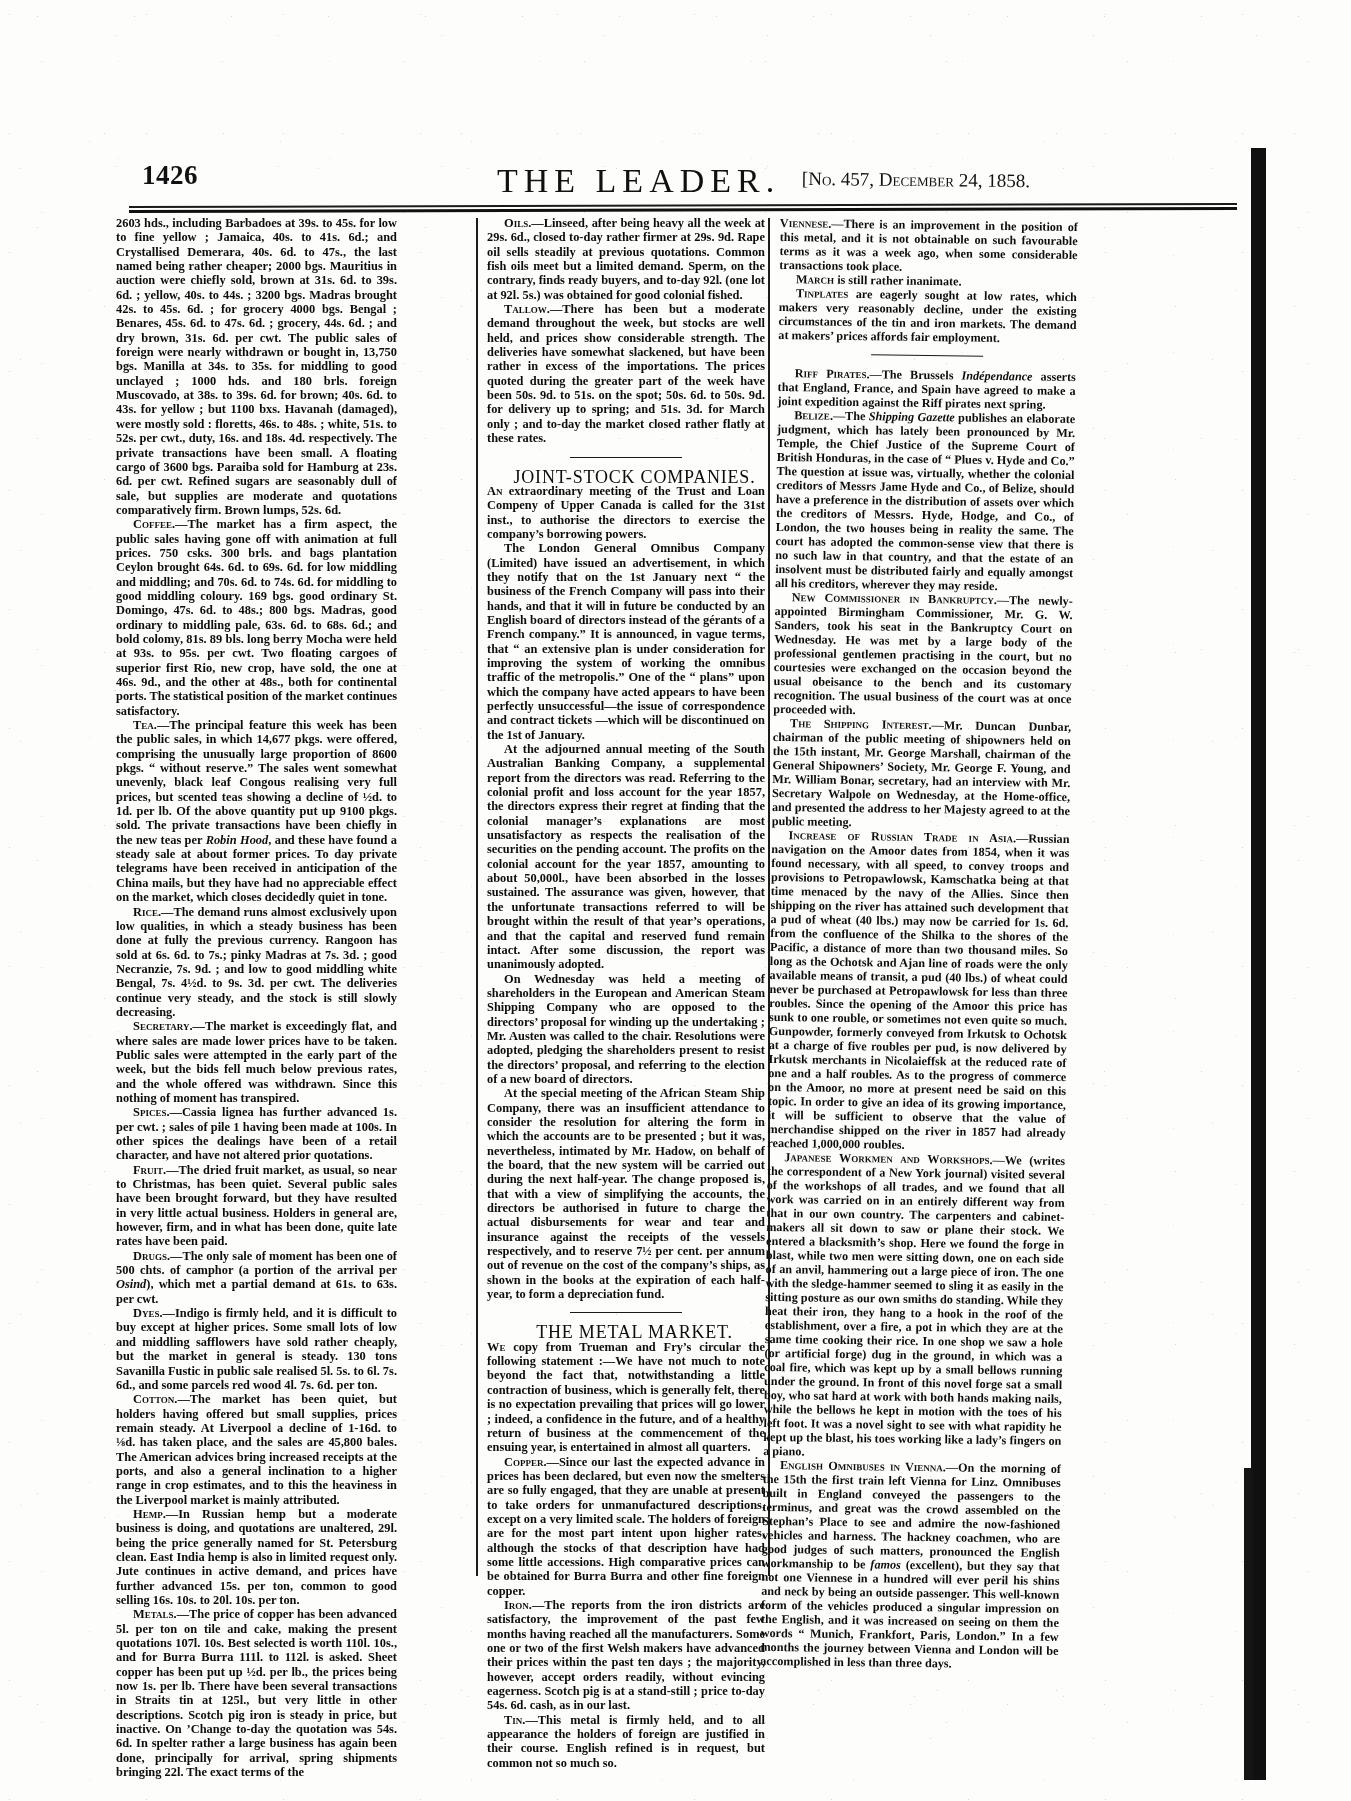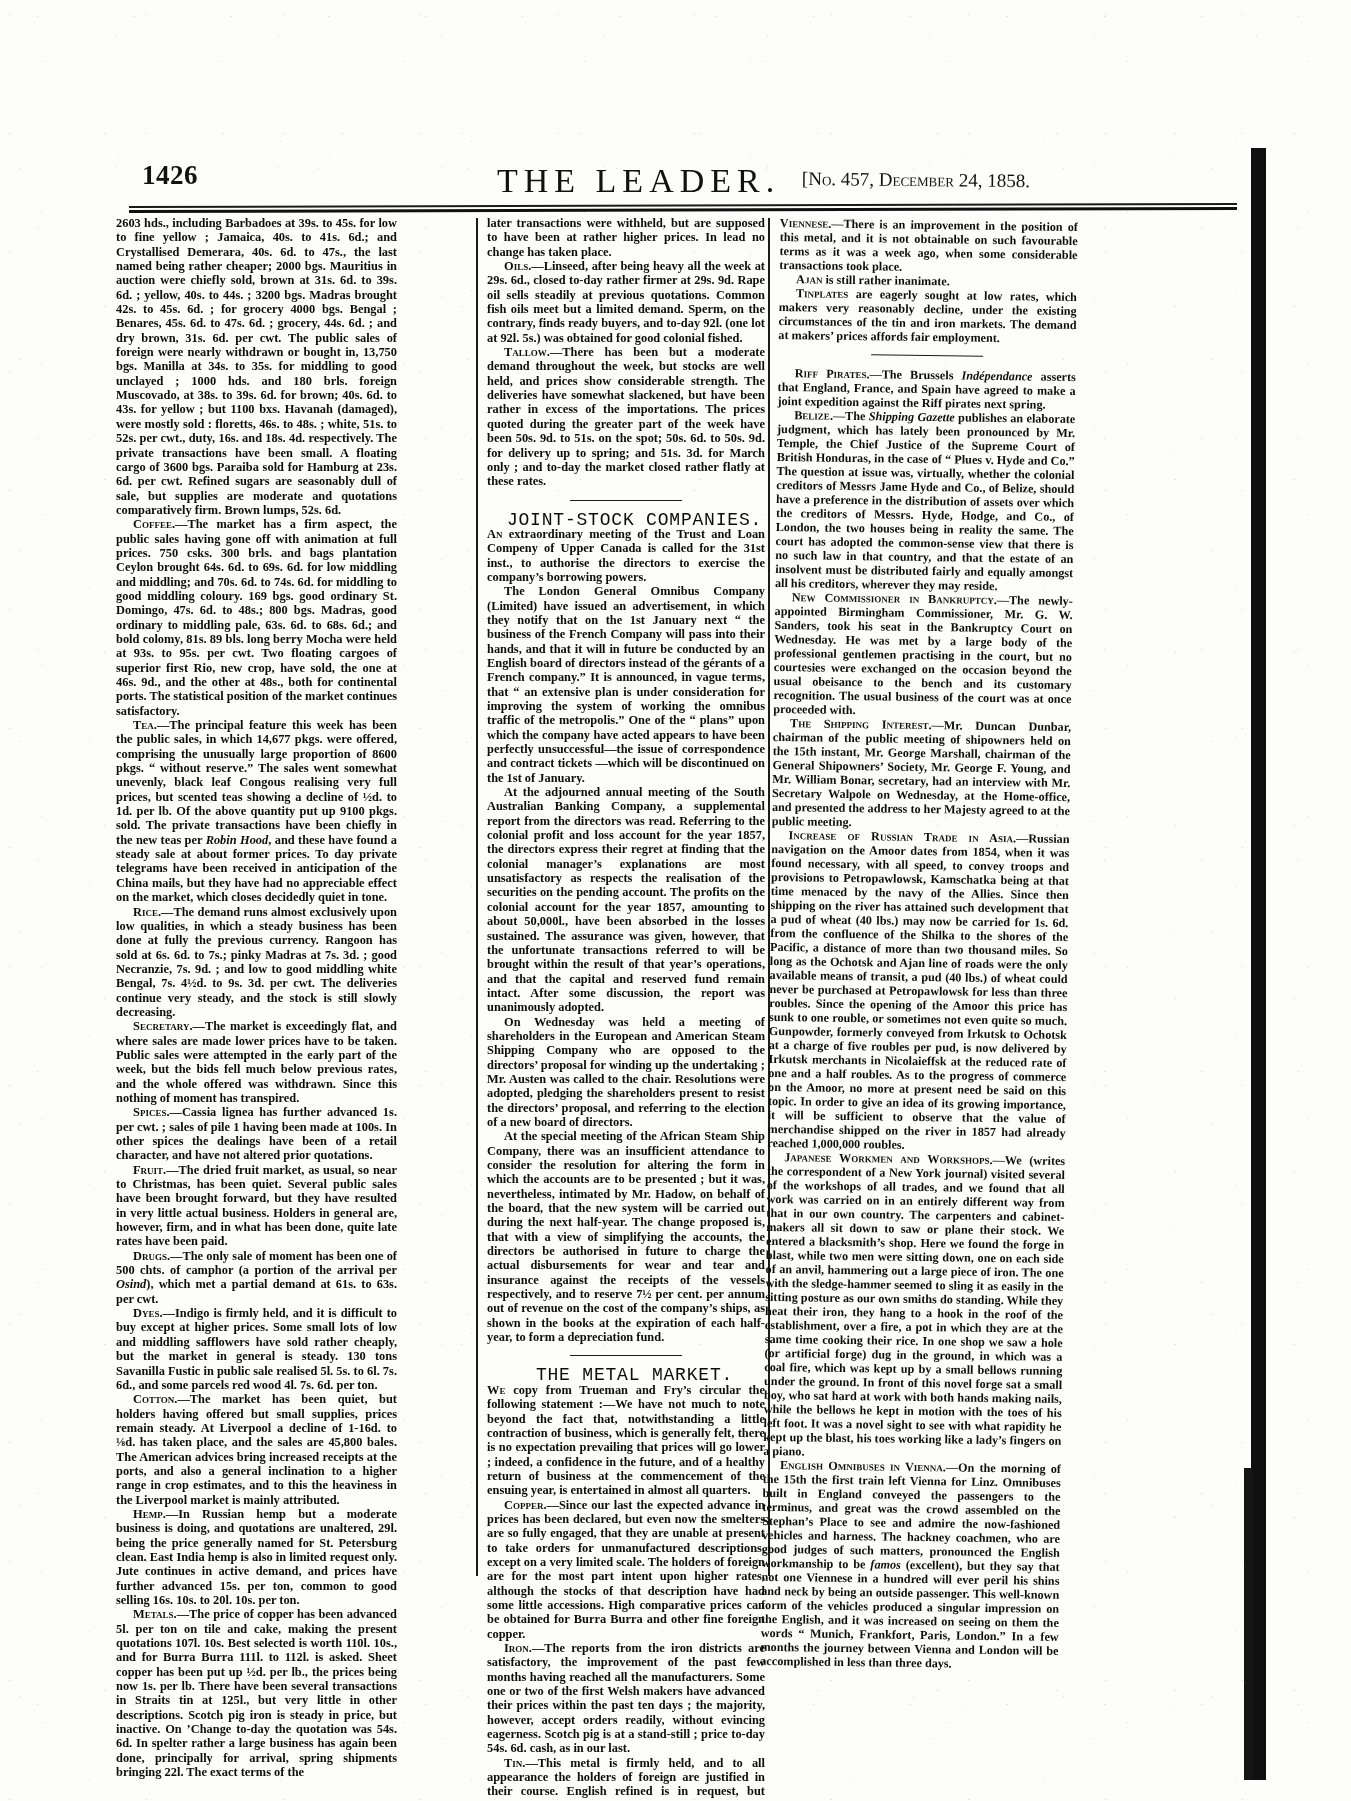--- a/index.html
+++ b/index.html
@@ -63,21 +63,21 @@
         transform-origin:left top;font-size:12.2px;line-height:14.0px;}
 
   .vrule{position:absolute;width:2px;background:#1c1c1c;}
   #vr1{left:476px;top:218px;height:1358px;}
   #vr2{left:768px;top:218px;height:1358px;}
 
   
   .sect-rule{height:1px;background:#1a1a1a;margin:11px auto 12px auto;width:112px;}
   .sect-head{text-align:center;font-size:18px;letter-spacing:.8px;
      font-weight:400;margin:0 0 4px 0;text-indent:0;
-     font-family:Liberation Mono, monospace;}
+     font-family:Liberation Serif, serif;}
   .smallcaps{font-variant:small-caps;font-weight:700;}
   .ital{font-style:italic;}
 </style>
 </head>
 <body>
 
 <div class="page">
 
   <div class="speckle"></div>
   <div class="scan-edge"></div>
@@ -102,21 +102,20 @@
     <p><span class="smallcaps">Spices</span>.—Cassia lignea has further advanced 1s. per cwt. ; sales of pile 1 having been made at 100s. In other spices the dealings have been of a retail character, and have not altered prior quotations.</p>
     <p><span class="smallcaps">Fruit</span>.—The dried fruit market, as usual, so near to Christmas, has been quiet. Several public sales have been brought forward, but they have resulted in very little actual business. Holders in general are, however, firm, and in what has been done, quite late rates have been paid.</p>
     <p><span class="smallcaps">Drugs</span>.—The only sale of moment has been one of 500 chts. of camphor (a portion of the arrival per <span class="ital">Osind</span>), which met a partial demand at 61s. to 63s. per cwt.</p>
     <p><span class="smallcaps">Dyes</span>.—Indigo is firmly held, and it is difficult to buy except at higher prices. Some small lots of low and middling safflowers have sold rather cheaply, but the market in general is steady. 130 tons Savanilla Fustic in public sale realised 5l. 5s. to 6l. 7s. 6d., and some parcels red wood 4l. 7s. 6d. per ton.</p>
     <p><span class="smallcaps">Cotton</span>.—The market has been quiet, but holders having offered but small supplies, prices remain steady. At Liverpool a decline of 1-16d. to ⅛d. has taken place, and the sales are 45,800 bales. The American advices bring increased receipts at the ports, and also a general inclination to a higher range in crop estimates, and to this the heaviness in the Liverpool market is mainly attributed.</p>
     <p><span class="smallcaps">Hemp</span>.—In Russian hemp but a moderate business is doing, and quotations are unaltered, 29l. being the price generally named for St. Petersburg clean. East India hemp is also in limited request only. Jute continues in active demand, and prices have further advanced 15s. per ton, common to good selling 16s. 10s. to 20l. 10s. per ton.</p>
     <p><span class="smallcaps">Metals</span>.—The price of copper has been advanced 5l. per ton on tile and cake, making the present quotations 107l. 10s. Best selected is worth 110l. 10s., and for Burra Burra 111l. to 112l. is asked. Sheet copper has been put up ½d. per lb., the prices being now 1s. per lb. There have been several transactions in Straits tin at 125l., but very little in other descriptions. Scotch pig iron is steady in price, but inactive. On ’Change to-day the quotation was 54s. 6d. In spelter rather a large business has again been done, principally for arrival, spring shipments bringing 22l. The exact terms of the</p>
   </div>
 
   <div class="col" id="col2">
-    <p class="noind">later transactions were withheld, but are supposed to have been at rather higher prices. In lead no change has taken place.</p>
     <p><span class="smallcaps">Oils</span>.—Linseed, after being heavy all the week at 29s. 6d., closed to-day rather firmer at 29s. 9d. Rape oil sells steadily at previous quotations. Common fish oils meet but a limited demand. Sperm, on the contrary, finds ready buyers, and to-day 92l. (one lot at 92l. 5s.) was obtained for good colonial fished.</p>
     <p><span class="smallcaps">Tallow</span>.—There has been but a moderate demand throughout the week, but stocks are well held, and prices show considerable strength. The deliveries have somewhat slackened, but have been rather in excess of the importations. The prices quoted during the greater part of the week have been 50s. 9d. to 51s. on the spot; 50s. 6d. to 50s. 9d. for delivery up to spring; and 51s. 3d. for March only ; and to-day the market closed rather flatly at these rates.</p>
 
     <div class="sect-rule"></div>
     <p class="sect-head">JOINT-STOCK COMPANIES.</p>
 
     <p class="noind"><span class="smallcaps">An</span> extraordinary meeting of the Trust and Loan Compeny of Upper Canada is called for the 31st inst., to authorise the directors to exercise the company’s borrowing powers.</p>
     <p>The London General Omnibus Company (Limited) have issued an advertisement, in which they notify that on the 1st January next “ the business of the French Company will pass into their hands, and that it will in future be conducted by an English board of directors instead of the gérants of a French company.” It is announced, in vague terms, that “ an extensive plan is under consideration for improving the system of working the omnibus traffic of the metropolis.” One of the “ plans” upon which the company have acted appears to have been perfectly unsuccessful—the issue of correspondence and contract tickets —which will be discontinued on the 1st of January.</p>
     <p>At the adjourned annual meeting of the South Australian Banking Company, a supplemental report from the directors was read. Referring to the colonial profit and loss account for the year 1857, the directors express their regret at finding that the colonial manager’s explanations are most unsatisfactory as respects the realisation of the securities on the pending account. The profits on the colonial account for the year 1857, amounting to about 50,000l., have been absorbed in the losses sustained. The assurance was given, however, that the unfortunate transactions referred to will be brought within the result of that year’s operations, and that the capital and reserved fund remain intact. After some discussion, the report was unanimously adopted.</p>
     <p>On Wednesday was held a meeting of shareholders in the European and American Steam Shipping Company who are opposed to the directors’ proposal for winding up the undertaking ; Mr. Austen was called to the chair. Resolutions were adopted, pledging the shareholders present to resist the directors’ proposal, and referring to the election of a new board of directors.</p>
@@ -126,21 +125,21 @@
     <p class="sect-head">THE METAL MARKET.</p>
 
     <p class="noind"><span class="smallcaps">We</span> copy from Trueman and Fry’s circular the following statement :—We have not much to note beyond the fact that, notwithstanding a little contraction of business, which is generally felt, there is no expectation prevailing that prices will go lower ; indeed, a confidence in the future, and of a healthy return of business at the commencement of the ensuing year, is entertained in almost all quarters.</p>
     <p><span class="smallcaps">Copper</span>.—Since our last the expected advance in prices has been declared, but even now the smelters are so fully engaged, that they are unable at present to take orders for unmanufactured descriptions, except on a very limited scale. The holders of foreign are for the most part intent upon higher rates, although the stocks of that description have had some little accessions. High comparative prices can be obtained for Burra Burra and other fine foreign copper.</p>
     <p><span class="smallcaps">Iron</span>.—The reports from the iron districts are satisfactory, the improvement of the past few months having reached all the manufacturers. Some one or two of the first Welsh makers have advanced their prices within the past ten days ; the majority, however, accept orders readily, without evincing eagerness. Scotch pig is at a stand-still ; price to-day 54s. 6d. cash, as in our last.</p>
     <p><span class="smallcaps">Tin</span>.—This metal is firmly held, and to all appearance the holders of foreign are justified in their course. English refined is in request, but common not so much so.</p>
   </div>
 
   <div class="col" id="col3">
     <p class="noind"><span class="smallcaps">Viennese</span>.—There is an improvement in the position of this metal, and it is not obtainable on such favourable terms as it was a week ago, when some considerable transactions took place.</p>
-    <p><span class="smallcaps">Ajan</span> is still rather inanimate.</p>
+    <p><span class="smallcaps">March</span> is still rather inanimate.</p>
     <p><span class="smallcaps">Tinplates</span> are eagerly sought at low rates, which makers very reasonably decline, under the existing circumstances of the tin and iron markets. The demand at makers’ prices affords fair employment.</p>
 
     <div class="sect-rule"></div>
 
     <p><span class="smallcaps">Riff Pirates</span>.—The Brussels <span class="ital">Indépendance</span> asserts that England, France, and Spain have agreed to make a joint expedition against the Riff pirates next spring.</p>
     <p><span class="smallcaps">Belize</span>.—The <span class="ital">Shipping Gazette</span> publishes an elaborate judgment, which has lately been pronounced by Mr. Temple, the Chief Justice of the Supreme Court of British Honduras, in the case of “ Plues v. Hyde and Co.” The question at issue was, virtually, whether the colonial creditors of Messrs Jame Hyde and Co., of Belize, should have a preference in the distribution of assets over which the creditors of Messrs. Hyde, Hodge, and Co., of London, the two houses being in reality the same. The court has adopted the common-sense view that there is no such law in that country, and that the estate of an insolvent must be distributed fairly and equally amongst all his creditors, wherever they may reside.</p>
     <p><span class="smallcaps">New Commissioner in Bankruptcy</span>.—The newly-appointed Birmingham Commissioner, Mr. G. W. Sanders, took his seat in the Bankruptcy Court on Wednesday. He was met by a large body of the professional gentlemen practising in the court, but no courtesies were exchanged on the occasion beyond the usual obeisance to the bench and its customary recognition. The usual business of the court was at once proceeded with.</p>
     <p><span class="smallcaps">The Shipping Interest</span>.—Mr. Duncan Dunbar, chairman of the public meeting of shipowners held on the 15th instant, Mr. George Marshall, chairman of the General Shipowners’ Society, Mr. George F. Young, and Mr. William Bonar, secretary, had an interview with Mr. Secretary Walpole on Wednesday, at the Home-office, and presented the address to her Majesty agreed to at the public meeting.</p>
     <p><span class="smallcaps">Increase of Russian Trade in Asia</span>.—Russian navigation on the Amoor dates from 1854, when it was found necessary, with all speed, to convey troops and provisions to Petropawlowsk, Kamschatka being at that time menaced by the navy of the Allies. Since then shipping on the river has attained such development that a pud of wheat (40 lbs.) may now be carried for 1s. 6d. from the confluence of the Shilka to the shores of the Pacific, a distance of more than two thousand miles. So long as the Ochotsk and Ajan line of roads were the only available means of transit, a pud (40 lbs.) of wheat could never be purchased at Petropawlowsk for less than three roubles. Since the opening of the Amoor this price has sunk to one rouble, or sometimes not even quite so much. Gunpowder, formerly conveyed from Irkutsk to Ochotsk at a charge of five roubles per pud, is now delivered by Irkutsk merchants in Nicolaieffsk at the reduced rate of one and a half roubles. As to the progress of commerce on the Amoor, no more at present need be said on this topic. In order to give an idea of its growing importance, it will be sufficient to observe that the value of merchandise shipped on the river in 1857 had already reached 1,000,000 roubles.</p>
     <p><span class="smallcaps">Japanese Workmen and Workshops</span>.—We (writes the correspondent of a New York journal) visited several of the workshops of all trades, and we found that all work was carried on in an entirely different way from that in our own country. The carpenters and cabinet-makers all sit down to saw or plane their stock. We entered a blacksmith’s shop. Here we found the forge in blast, while two men were sitting down, one on each side of an anvil, hammering out a large piece of iron. The one with the sledge-hammer seemed to sling it as easily in the sitting posture as our own smiths do standing. While they heat their iron, they hang to a hook in the roof of the establishment, over a fire, a pot in which they are at the same time cooking their rice. In one shop we saw a hole (or artificial forge) dug in the ground, in which was a coal fire, which was kept up by a small bellows running under the ground. In front of this novel forge sat a small boy, who sat hard at work with both hands making nails, while the bellows he kept in motion with the toes of his left foot. It was a novel sight to see with what rapidity he kept up the blast, his toes working like a lady’s fingers on a piano.</p>

